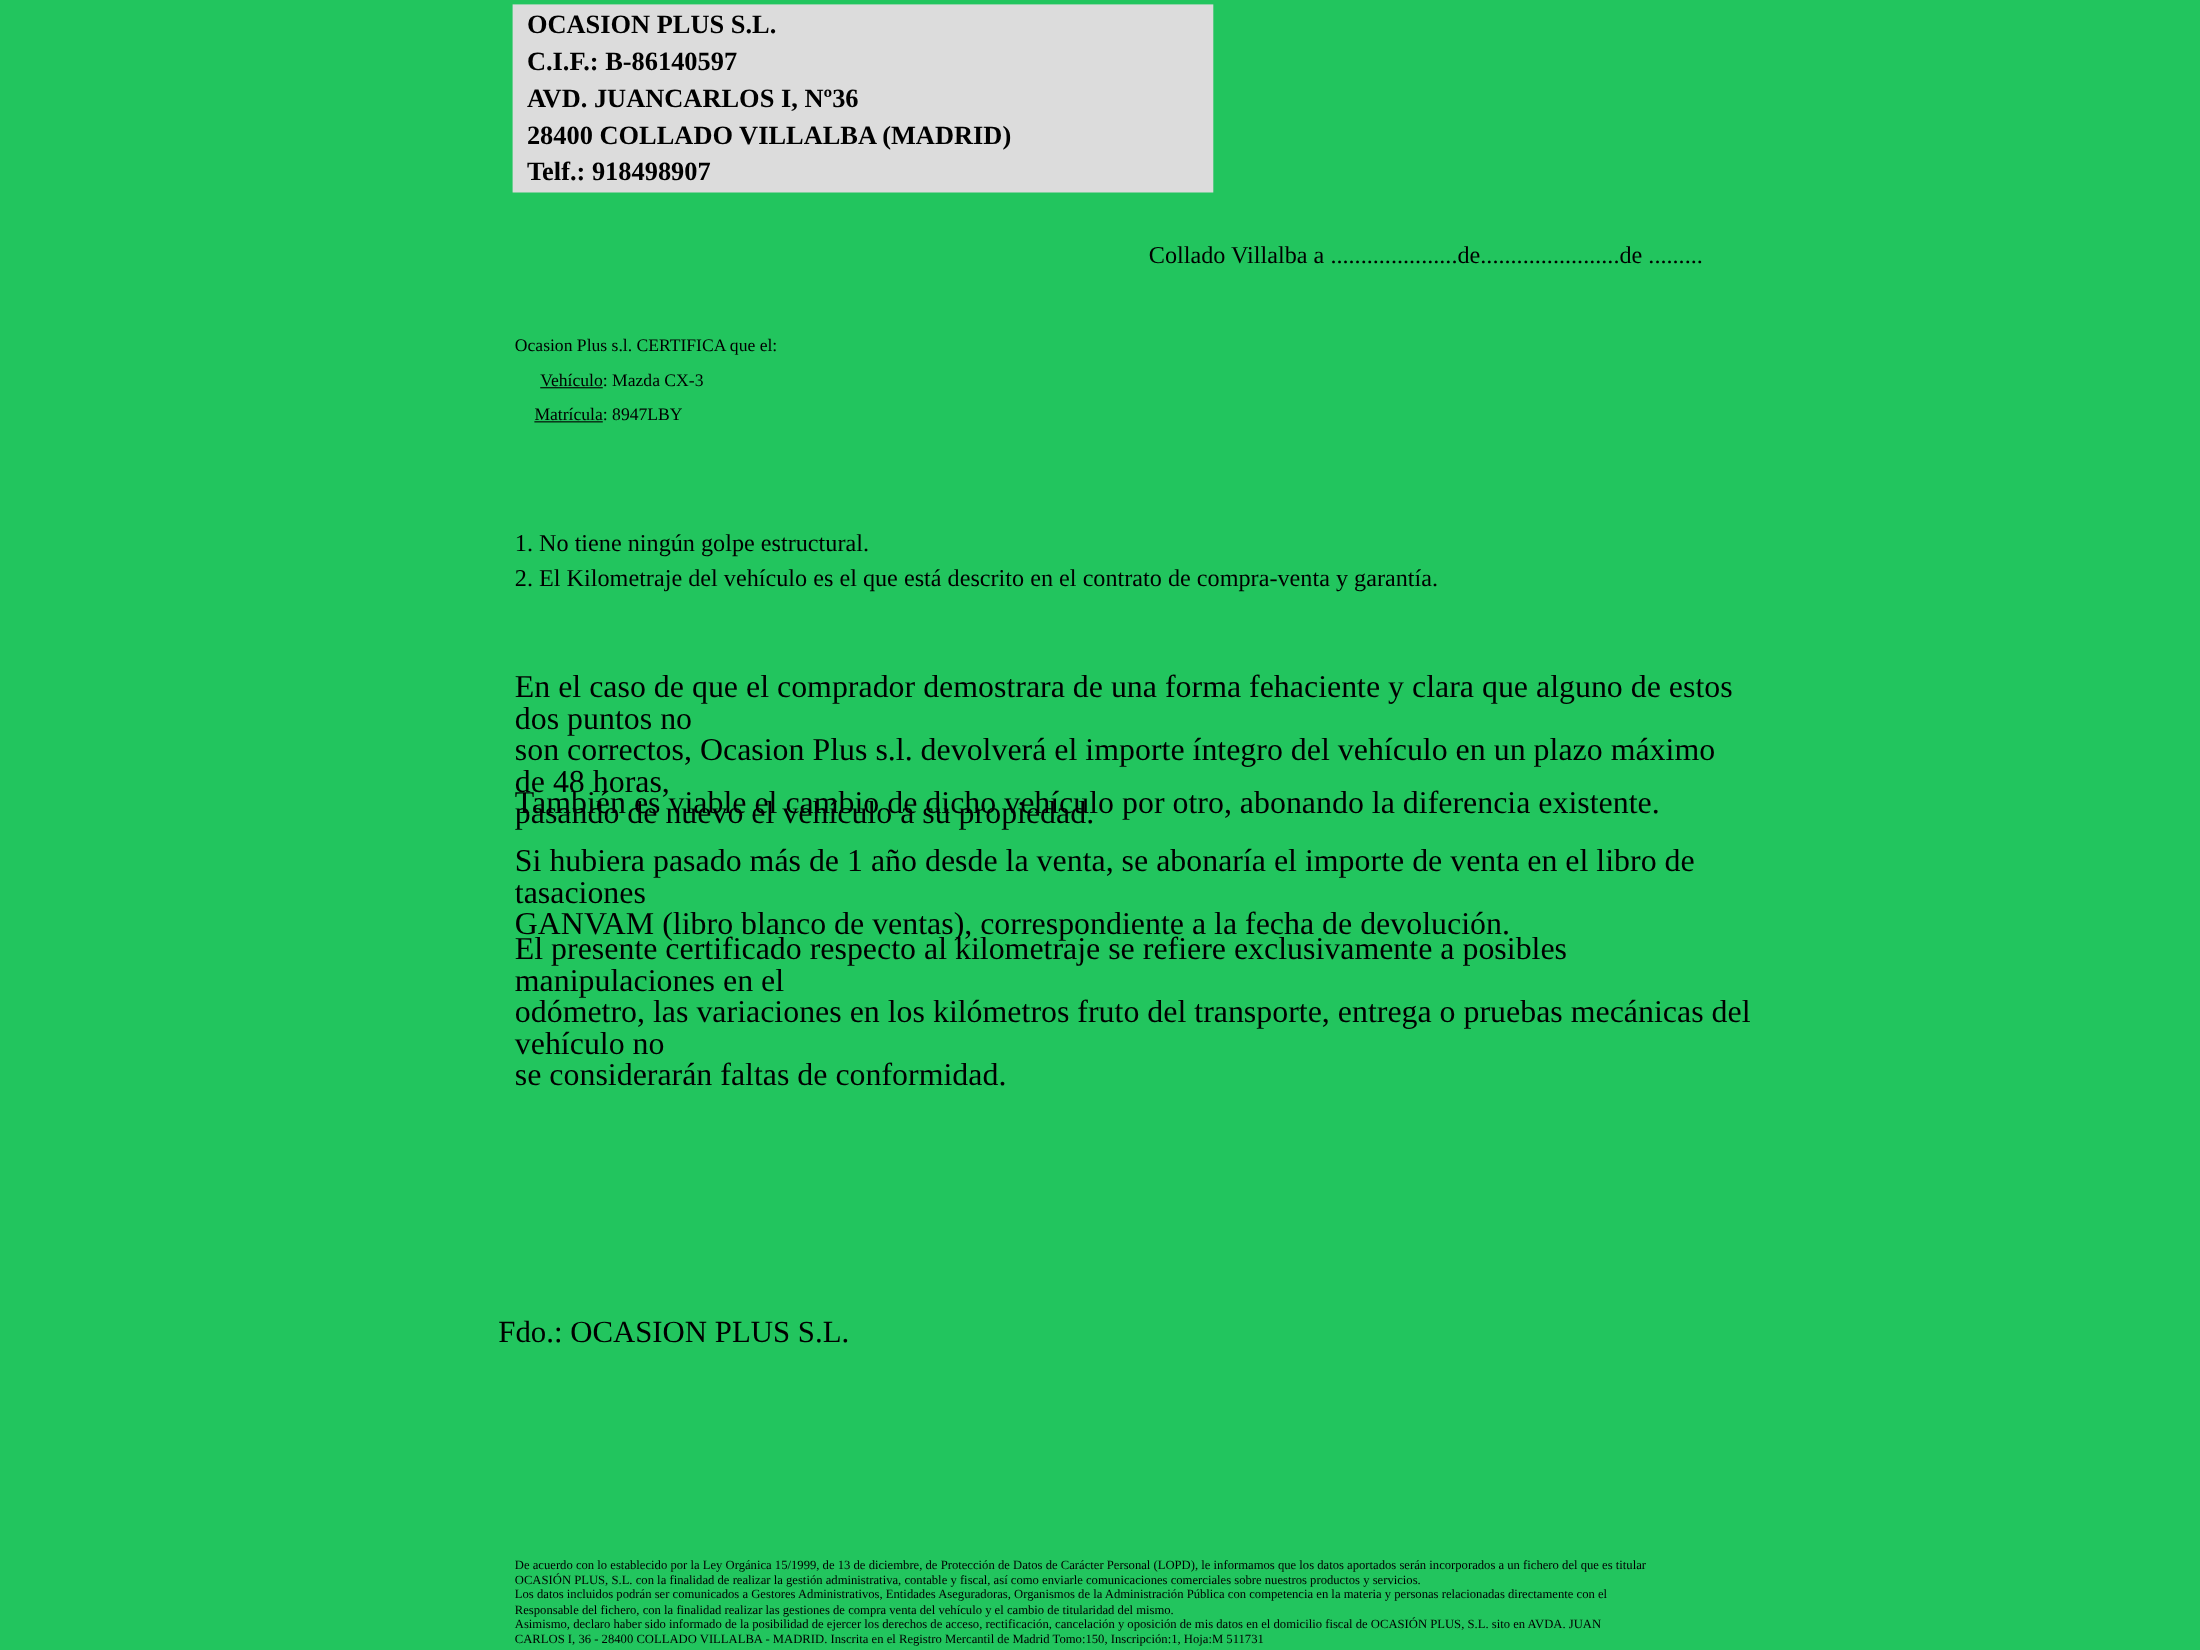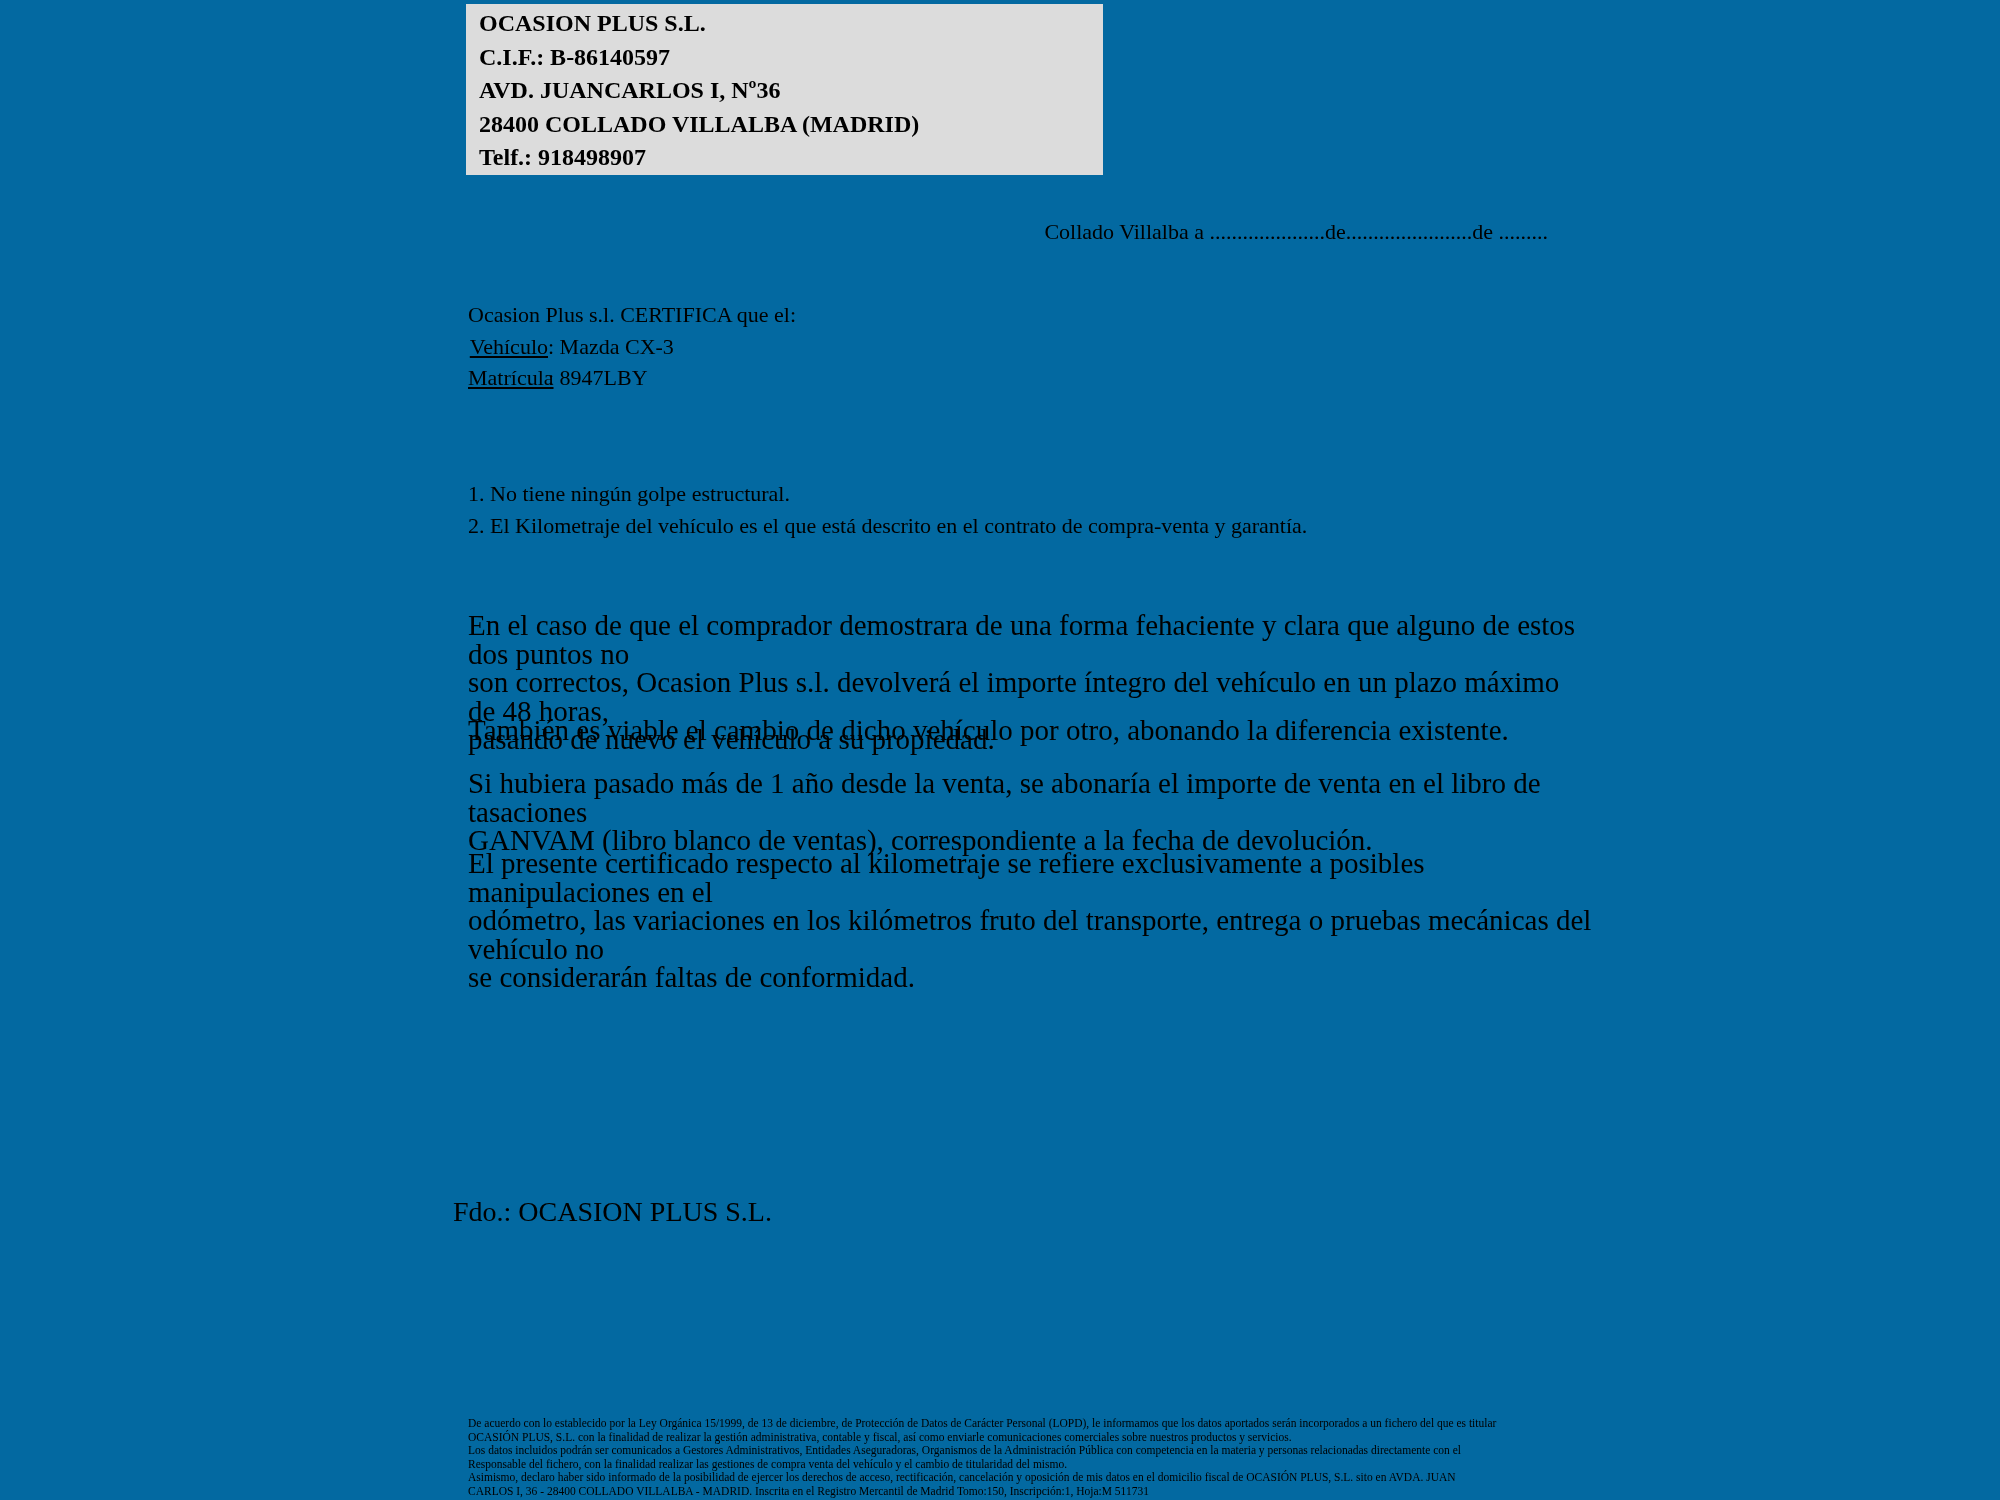--- a/index.html
+++ b/index.html
@@ -28,21 +28,21 @@
     left:470px; top:218px;
     width:1078px;
     text-align:right;
     font-size:22px;
     line-height:28.5px;
     white-space:nowrap;
   }
   .certify{
     position:absolute;
     left:468px; top:299px;
-    font-size:22px;
+    font-size:16px;
     line-height:31.5px;
   }
   .field-label{
     display:inline-block;
     width:80px;
     text-decoration:underline;
     text-align:right;
   }
   .body-line{
     position:absolute;
@@ -76,21 +76,21 @@
     left:468px; top:1417px;
     width:1110px;
     font-size:11.5px;
     line-height:13.5px;
     white-space:pre-line;
   }
 </style>
 </head>
 <body>
 
-<div class="page" style="background: #0369a1; color: rgb(0, 0, 0);">
+<div class="page" style="background: #22c55e; color: rgb(0, 0, 0);">
 
   <div class="header-box" style="background: rgb(220, 220, 220);">
     <div class="header-line">OCASION PLUS S.L.</div>
     <div class="header-line">C.I.F.: B-86140597</div>
     <div class="header-line">AVD. JUANCARLOS I, Nº36</div>
     <div class="header-line">28400 COLLADO VILLALBA (MADRID)</div>
     <div class="header-line">Telf.: 918498907</div>
   </div>
 
   <div class="date-line">Collado Villalba a .....................de.......................de .........</div>

